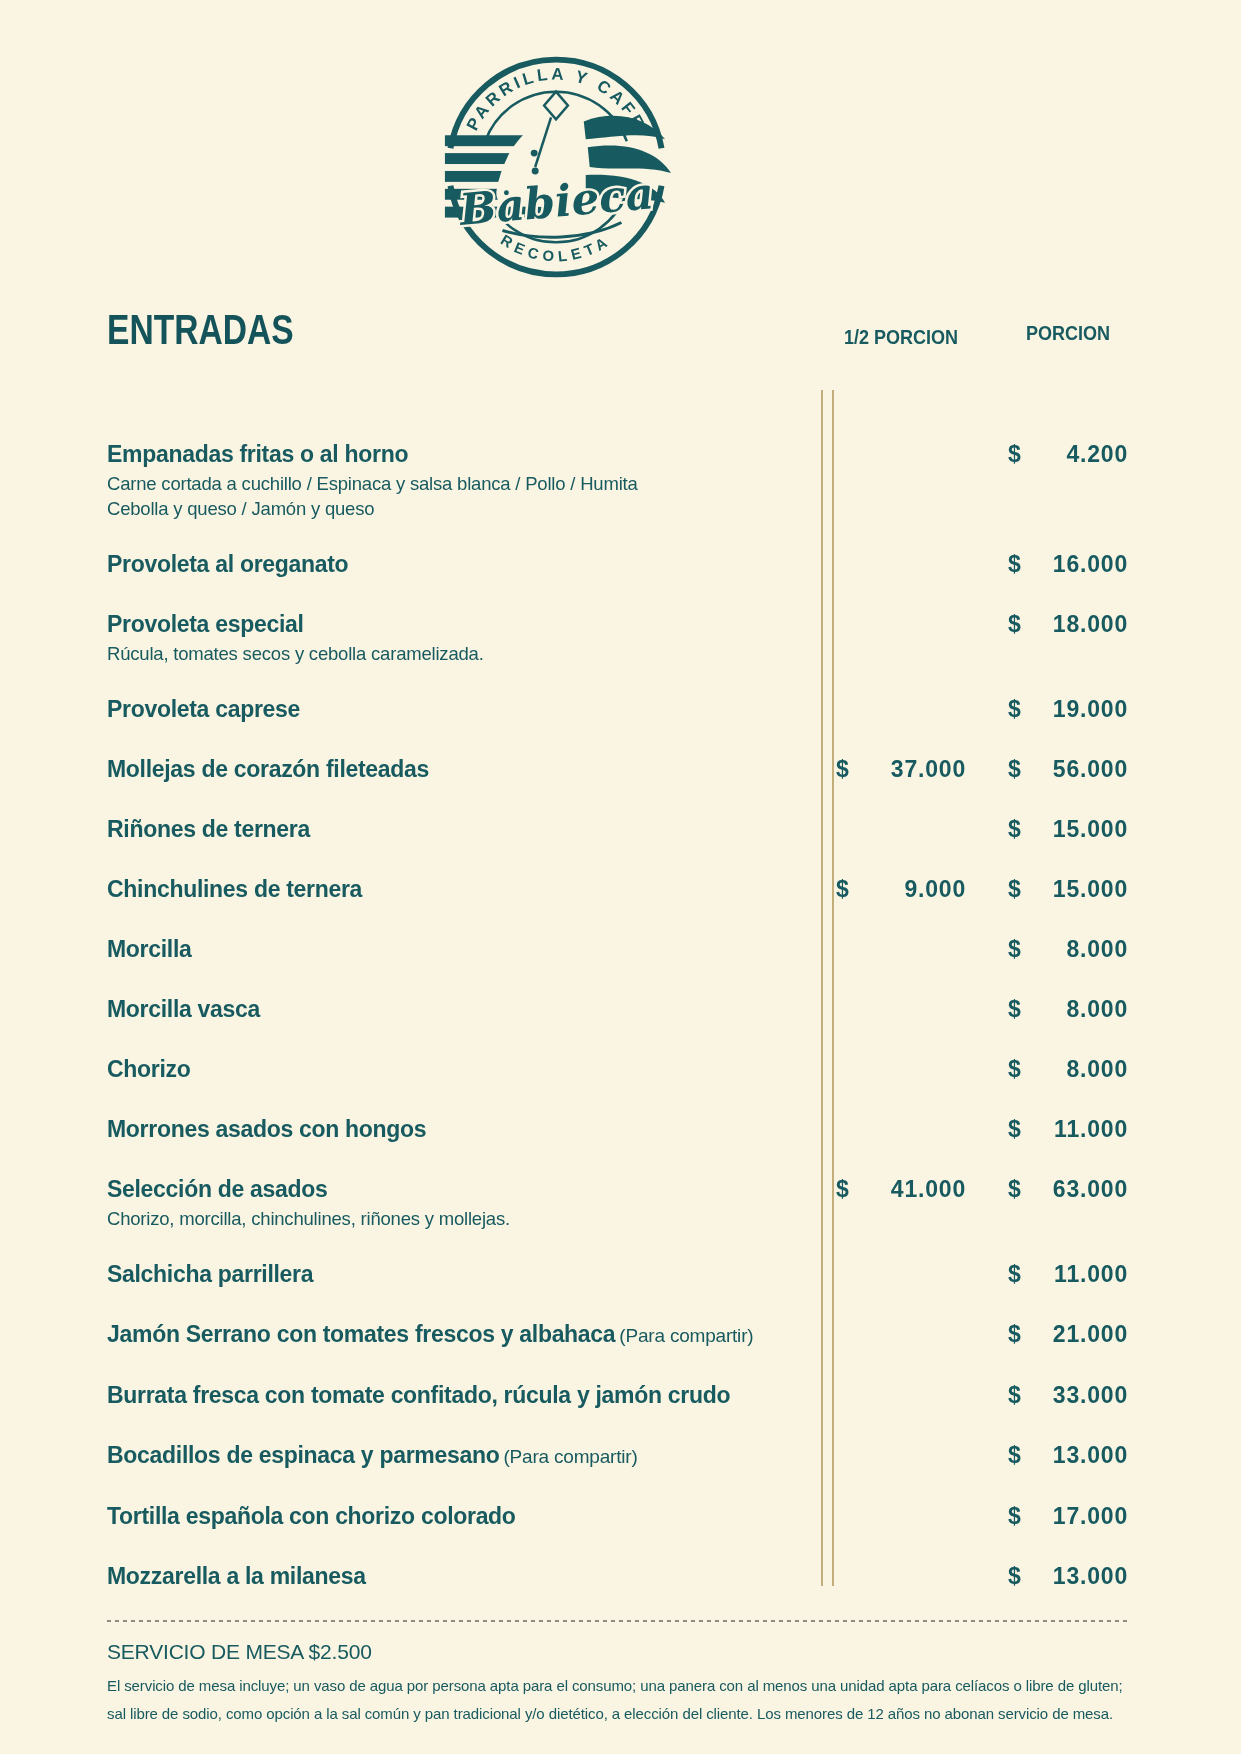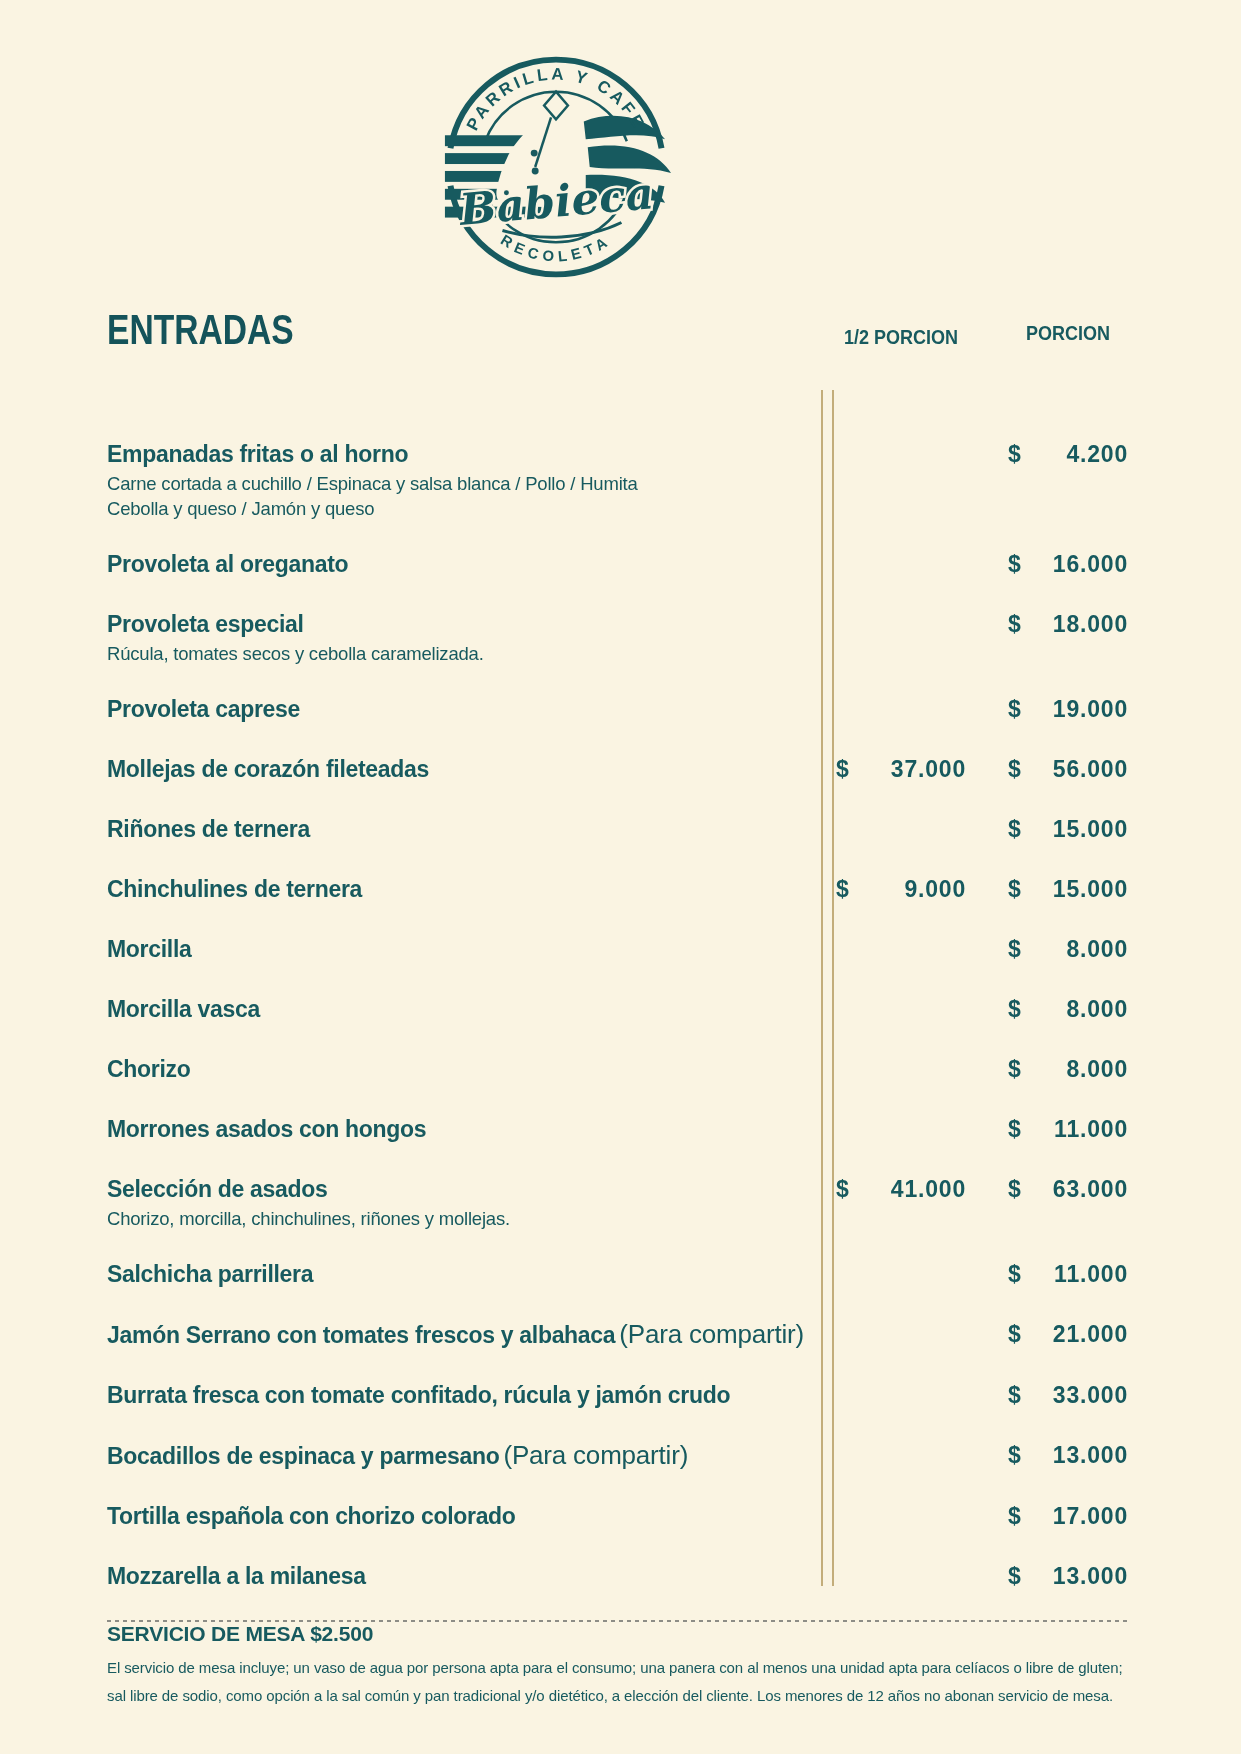--- a/index.html
+++ b/index.html
@@ -32,35 +32,35 @@
   .v-divider{
     position:absolute;left:821px;top:390px;height:1196px;width:9px;
     border-left:2px solid #c3ad7a;border-right:2px solid #c3ad7a;
   }
 
   
   .rows{margin-top:84px;}
   .item{display:flex;align-items:flex-start;margin-bottom:27px;}
   .name-cell{flex:1;padding-right:10px;min-width:0;}
   .item-title{font-size:23px;font-weight:700;letter-spacing:-0.3px;line-height:33px;}
-  .item-title .suffix{font-size:26px;font-weight:400;letter-spacing:-0.2px;margin-left:4px;}
+  .item-title .suffix{font-size:19px;font-weight:400;letter-spacing:-0.2px;margin-left:4px;}
   .desc{font-size:18.5px;font-weight:400;letter-spacing:-0.2px;line-height:25px;}
   .cell{display:flex;justify-content:space-between;font-size:23px;font-weight:700;
         line-height:33px;letter-spacing:0.3px;white-space:nowrap;}
   .cell .num{letter-spacing:0.8px;}
   .cell.half{width:130px;}
   .cell.full{width:120px;margin-left:42px;}
   .cell.empty{visibility:hidden;}
 
   
   .footer-divider{
     margin-top:22px;height:2px;
     background:repeating-linear-gradient(90deg,#8d8d86 0 4px,transparent 4px 8px);
   }
-  .service-title{font-size:21px;font-weight:700;letter-spacing:-0.2px;}
+  .service-title{margin-top:18px;font-size:21px;font-weight:400;letter-spacing:-0.2px;}
   .service-note{margin-top:8px;font-size:15px;line-height:28px;letter-spacing:-0.1px;}
   .service-note div{white-space:nowrap;}
 </style>
 </head>
 <body>
 
 <div class="logo-wrap">
   <svg viewBox="0 0 240 240" width="238" height="238">
     <defs>
       <path id="arcTop" d="M 32 120 A 88 88 0 0 1 208 120" fill="none"></path>

